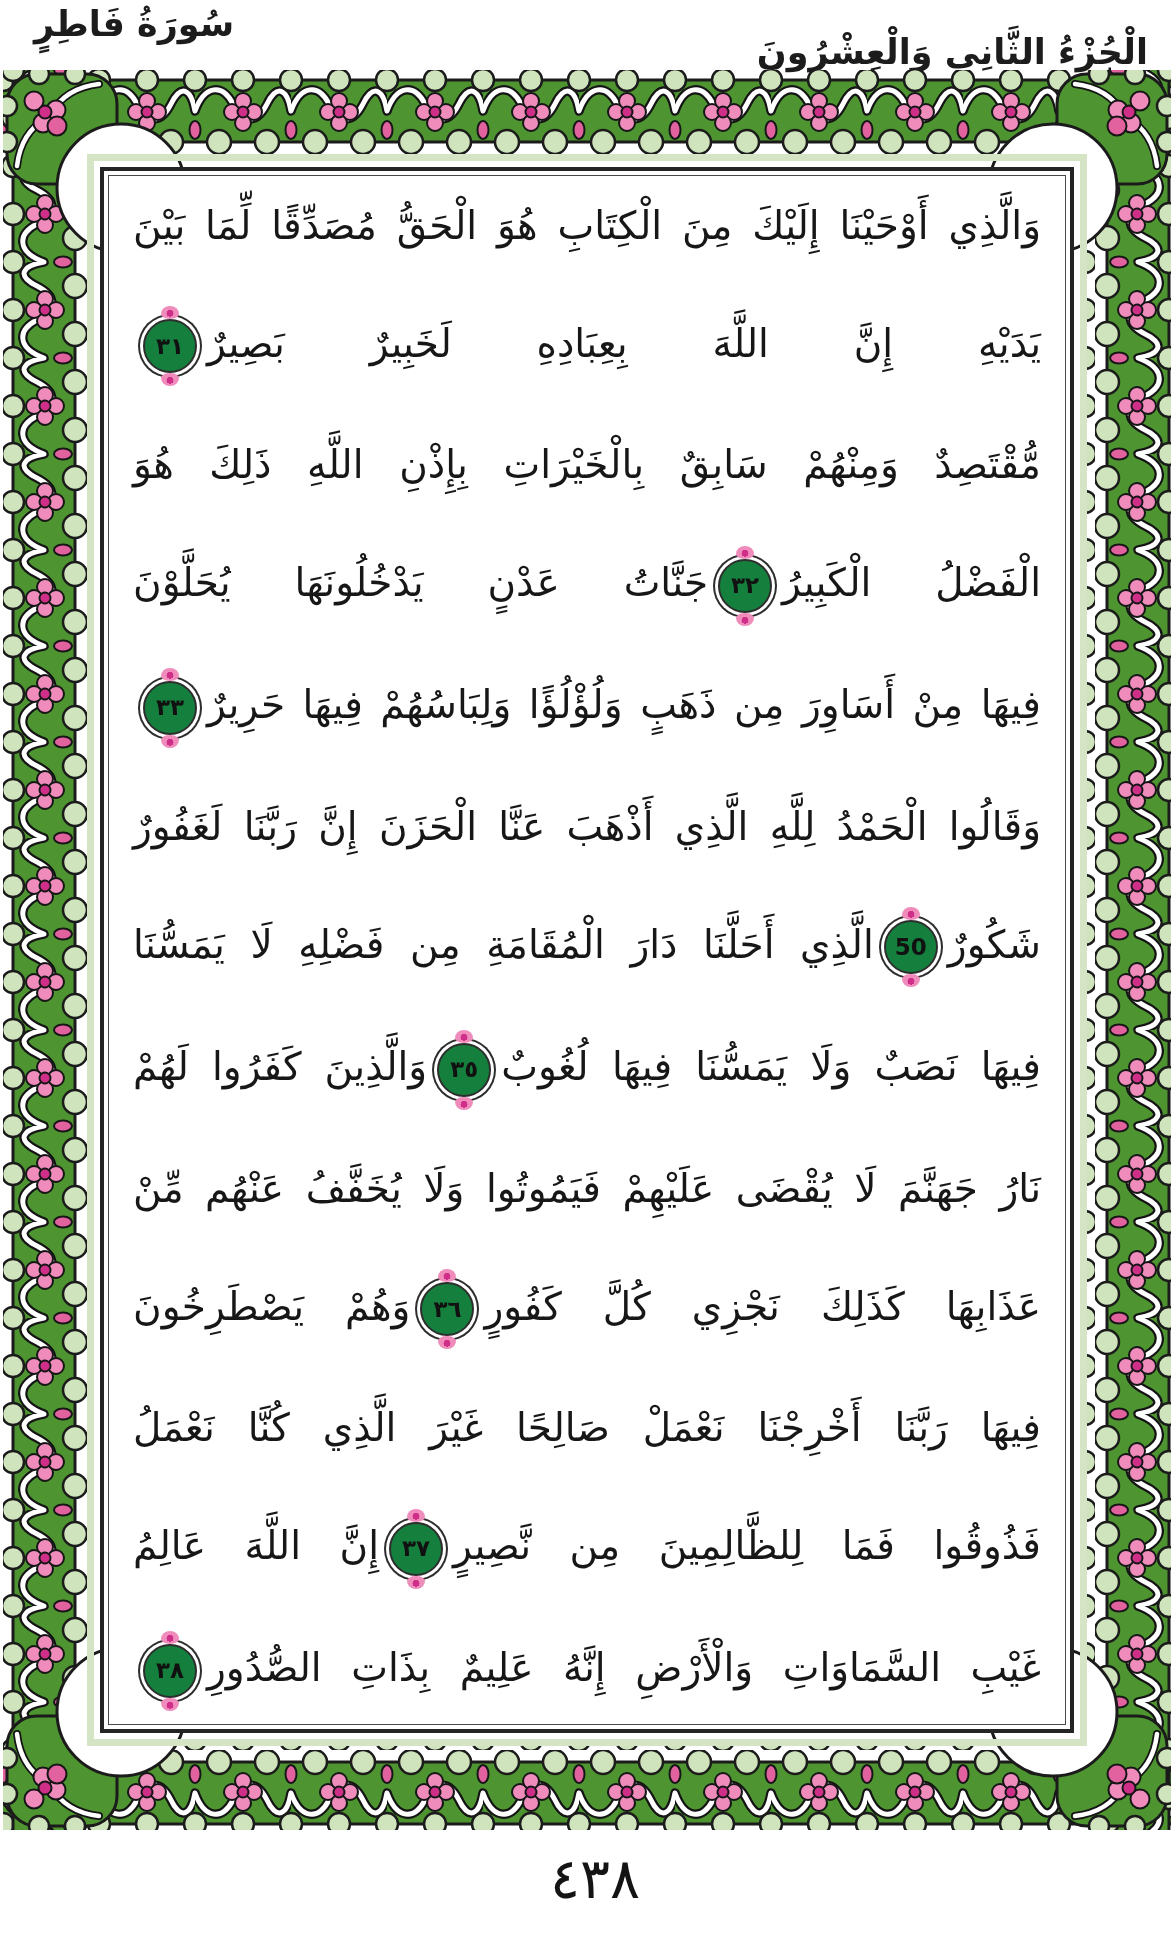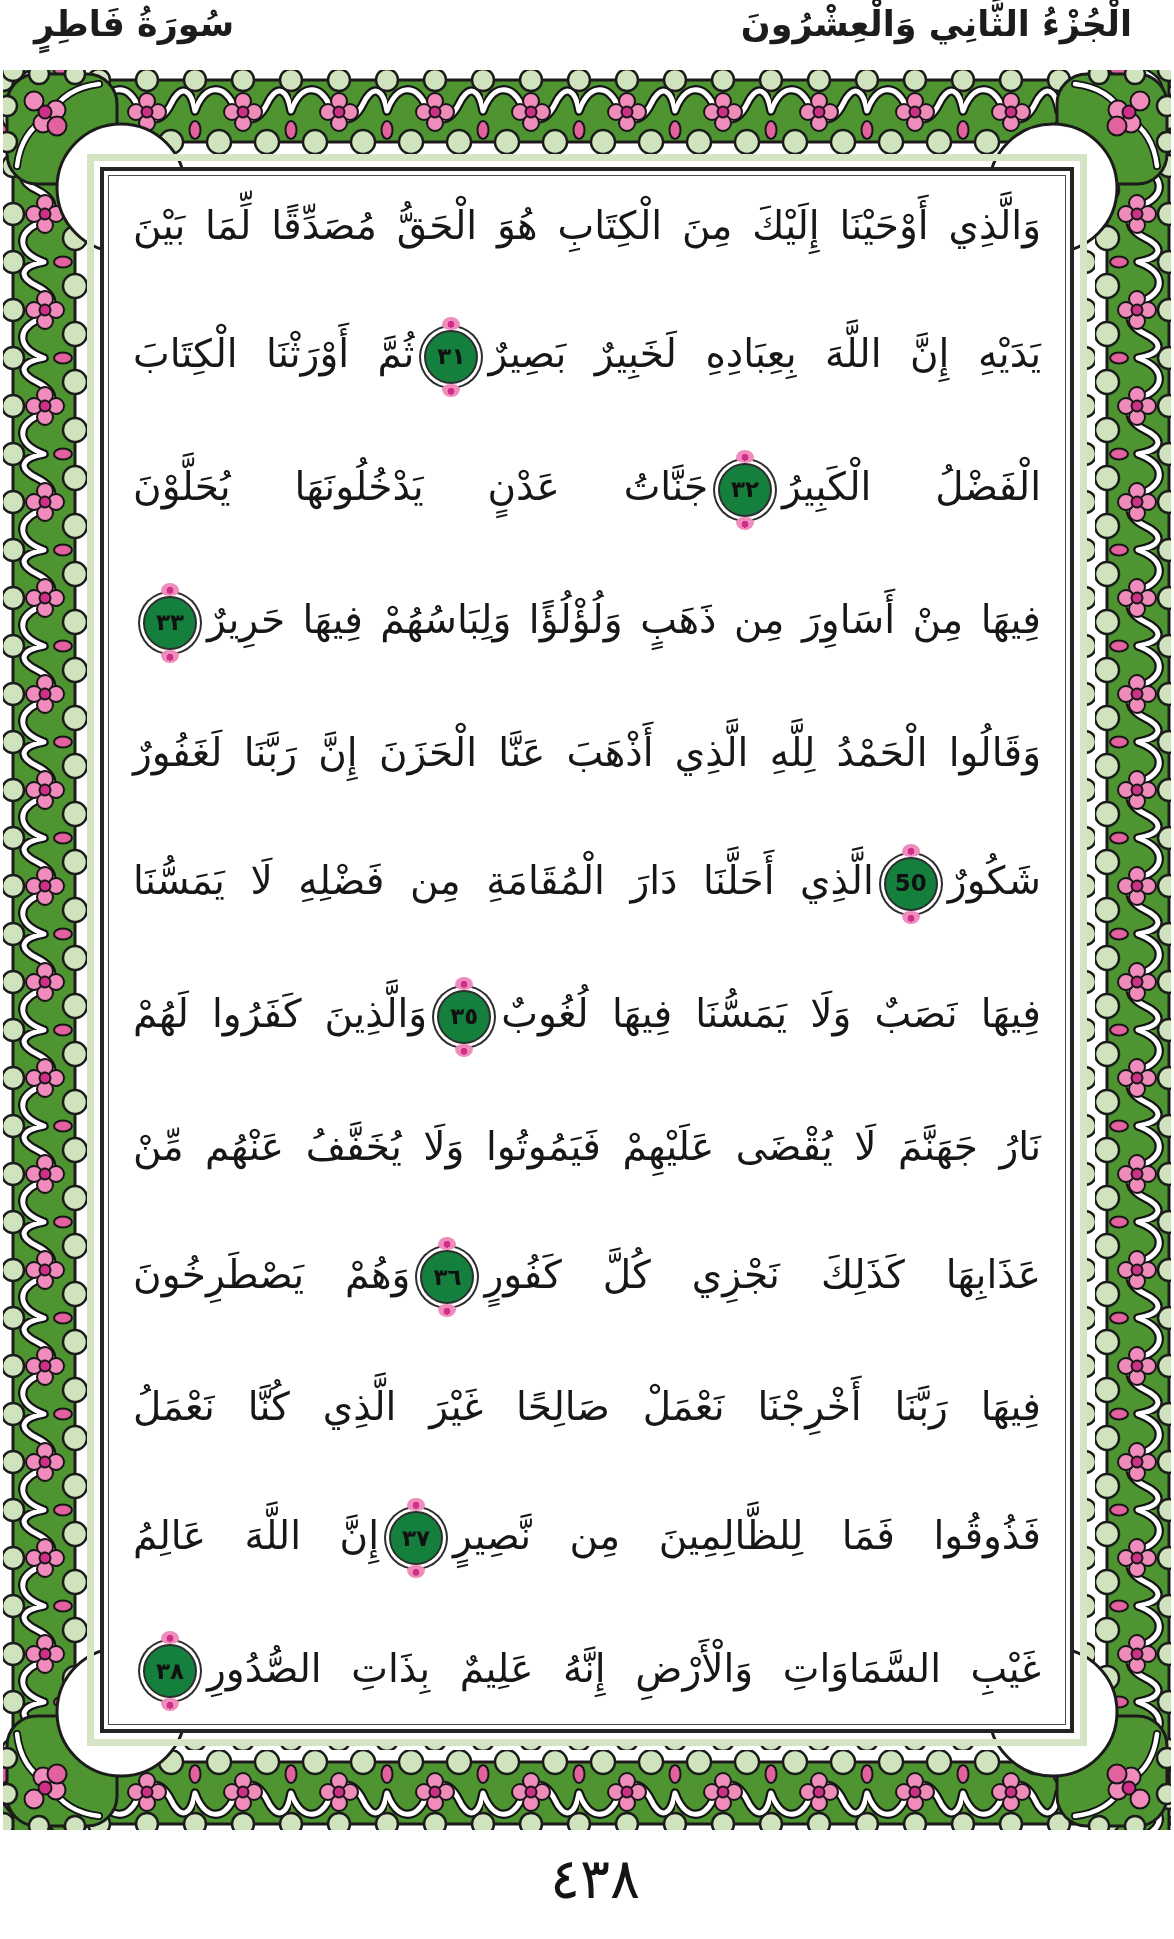--- a/index.html
+++ b/index.html
@@ -2,21 +2,21 @@
 <html lang="ar"><head>
 <meta charset="utf-8">
 <style>
   html,body{margin:0;padding:0;background:#ffffff;}
   body{width:1174px;height:1939px;position:relative;overflow:hidden;
        font-family:"DejaVu Sans",sans-serif;color:#1c1c1c;}
 
   
   .hdr{position:absolute;top:4px;height:62px;font-size:35px;font-weight:bold;
        direction:rtl;white-space:nowrap;}
-  .hdr.right{right:42px;}
+  .hdr.right{right:26px;margin-top:28px;}
   .hdr.left{left:34px;}
 
   
   .frame{position:absolute;left:3px;top:70px;width:1168px;height:1760px;}
   .frame > svg.border-art{position:absolute;left:0;top:0;width:1168px;height:1760px;display:block;}
 
   .inner-strip{position:absolute;left:84px;top:84px;right:84px;bottom:84px;
                border:7px solid #d6e4c6;pointer-events:none;}
   .text-frame{position:absolute;left:97px;top:97px;right:97px;bottom:97px;
               border:4px solid #242424;background:#ffffff;}
@@ -124,21 +124,22 @@
   </svg>
 
   <div class="inner-strip"></div>
 
   <div class="text-frame">
     <div class="text-frame-inner">
       <div class="qlines" dir="rtl">
           <div class="qline"><span class="qtext">وَالَّذِي أَوْحَيْنَا إِلَيْكَ مِنَ الْكِتَابِ هُوَ الْحَقُّ مُصَدِّقًا لِّمَا بَيْنَ</span></div>
           <div class="qline"><span class="qtext">يَدَيْهِ إِنَّ اللَّهَ بِعِبَادِهِ لَخَبِيرٌ بَصِيرٌ</span><span class="amarker">
               <span class="anum">٣١</span>
-            </span><span class="qtext">ثُمَّ أَوْرَثْنَا الْكِتَابَ</span></div>
+            </span></div>
+          <div class="qline"><span class="qtext">مُّقْتَصِدٌ وَمِنْهُمْ سَابِقٌ بِالْخَيْرَاتِ بِإِذْنِ اللَّهِ ذَلِكَ هُوَ</span></div>
           <div class="qline"><span class="qtext">الْفَضْلُ الْكَبِيرُ</span><span class="amarker">
               <span class="anum">٣٢</span>
             </span><span class="qtext">جَنَّاتُ عَدْنٍ يَدْخُلُونَهَا يُحَلَّوْنَ</span></div>
           <div class="qline"><span class="qtext">فِيهَا مِنْ أَسَاوِرَ مِن ذَهَبٍ وَلُؤْلُؤًا وَلِبَاسُهُمْ فِيهَا حَرِيرٌ</span><span class="amarker">
               <span class="anum">٣٣</span>
             </span></div>
           <div class="qline"><span class="qtext">وَقَالُوا الْحَمْدُ لِلَّهِ الَّذِي أَذْهَبَ عَنَّا الْحَزَنَ إِنَّ رَبَّنَا لَغَفُورٌ</span></div>
           <div class="qline"><span class="qtext">شَكُورٌ</span><span class="amarker">
               <span class="anum">50</span>
             </span><span class="qtext">الَّذِي أَحَلَّنَا دَارَ الْمُقَامَةِ مِن فَضْلِهِ لَا يَمَسُّنَا</span></div>

